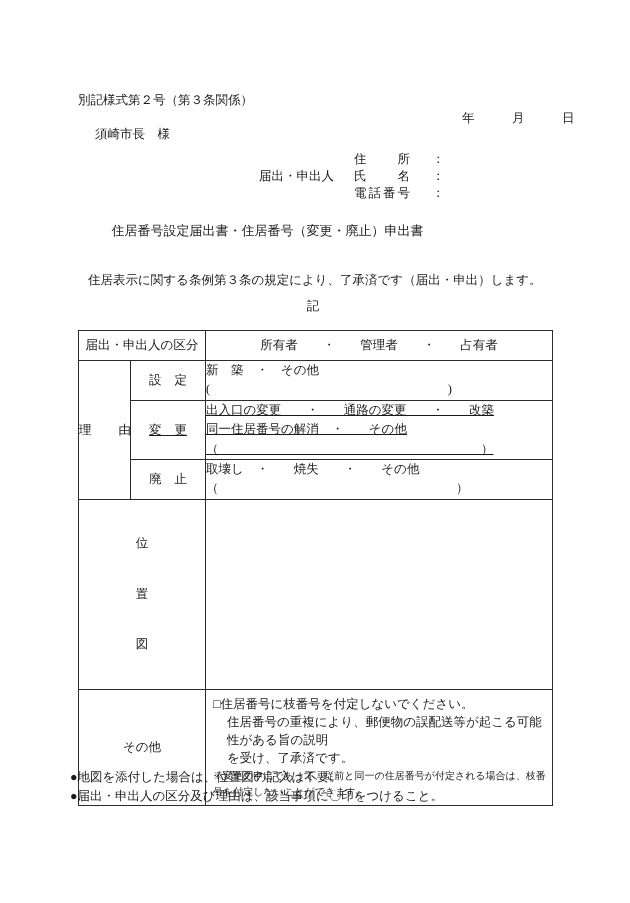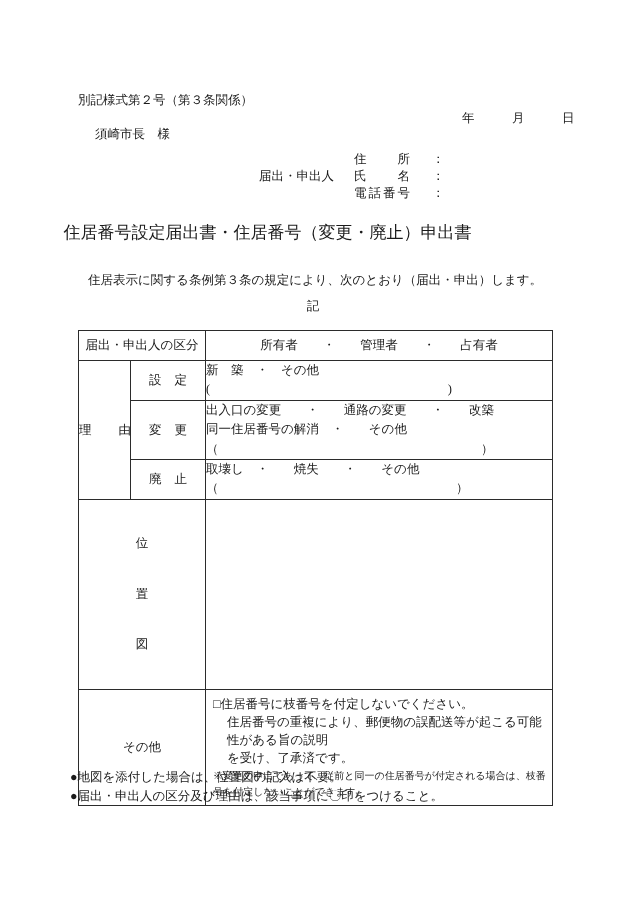--- a/index.html
+++ b/index.html
@@ -58,21 +58,21 @@
     text-align-last: justify;
   }
   .applicant-colon { padding-left: 2px; }
 
   
   .doc-title {
     position: absolute;
     left: 0; top: 224px;
     width: 630px;
     text-align: center;
-    font-size: 17px;
+    font-size: 13px;
     padding-right: 95px;
     box-sizing: border-box;
   }
   .intro-text {
     position: absolute;
     left: 88px; top: 274px;
     font-size: 12.5px;
   }
   .ki-mark {
     position: absolute;
@@ -111,21 +111,21 @@
     display: block;
     text-align: justify;
     text-align-last: justify;
     margin: 0 auto;
   }
   .spread-4 { width: 52px; }
   .spread-2 { width: 38px; }
 
   .row-kubun td   { height: 29px; text-align: center; }
   .row-settei td  { height: 29px; }
-  .row-henko td   { height: 39px; }
+  .row-henko td   { height: 39px; text-decoration: underline; }
   .row-haishi td  { height: 29px; }
   .row-ichizu td  { height: 189px; }
   .row-sonota td  { height: 111px; }
 
   .center-cell { text-align: center; }
 
   .opt-line {
     display: block;
     line-height: 1.55;
   }
@@ -190,21 +190,21 @@
     </div>
     <div class="applicant-row">
       <span class="applicant-prefix"></span>
       <span class="applicant-label">電話番号</span>
       <span class="applicant-colon">：</span>
       <span></span>
     </div>
   </div>
 
   <div class="doc-title">住居番号設定届出書・住居番号（変更・廃止）申出書</div>
-  <div class="abs intro-text">住居表示に関する条例第３条の規定により、次のとおり（届出・申出）します。</div>
+  <div class="abs intro-text">住居表示に関する条例第３条の規定により、了承済です（届出・申出）します。</div>
   <div class="ki-mark">記</div>
 
   <table class="form-table">
     <colgroup>
       <col class="c-lab1">
         <col class="c-lab2">
         <col class="c-body">
     </colgroup>
     <tbody>
 

